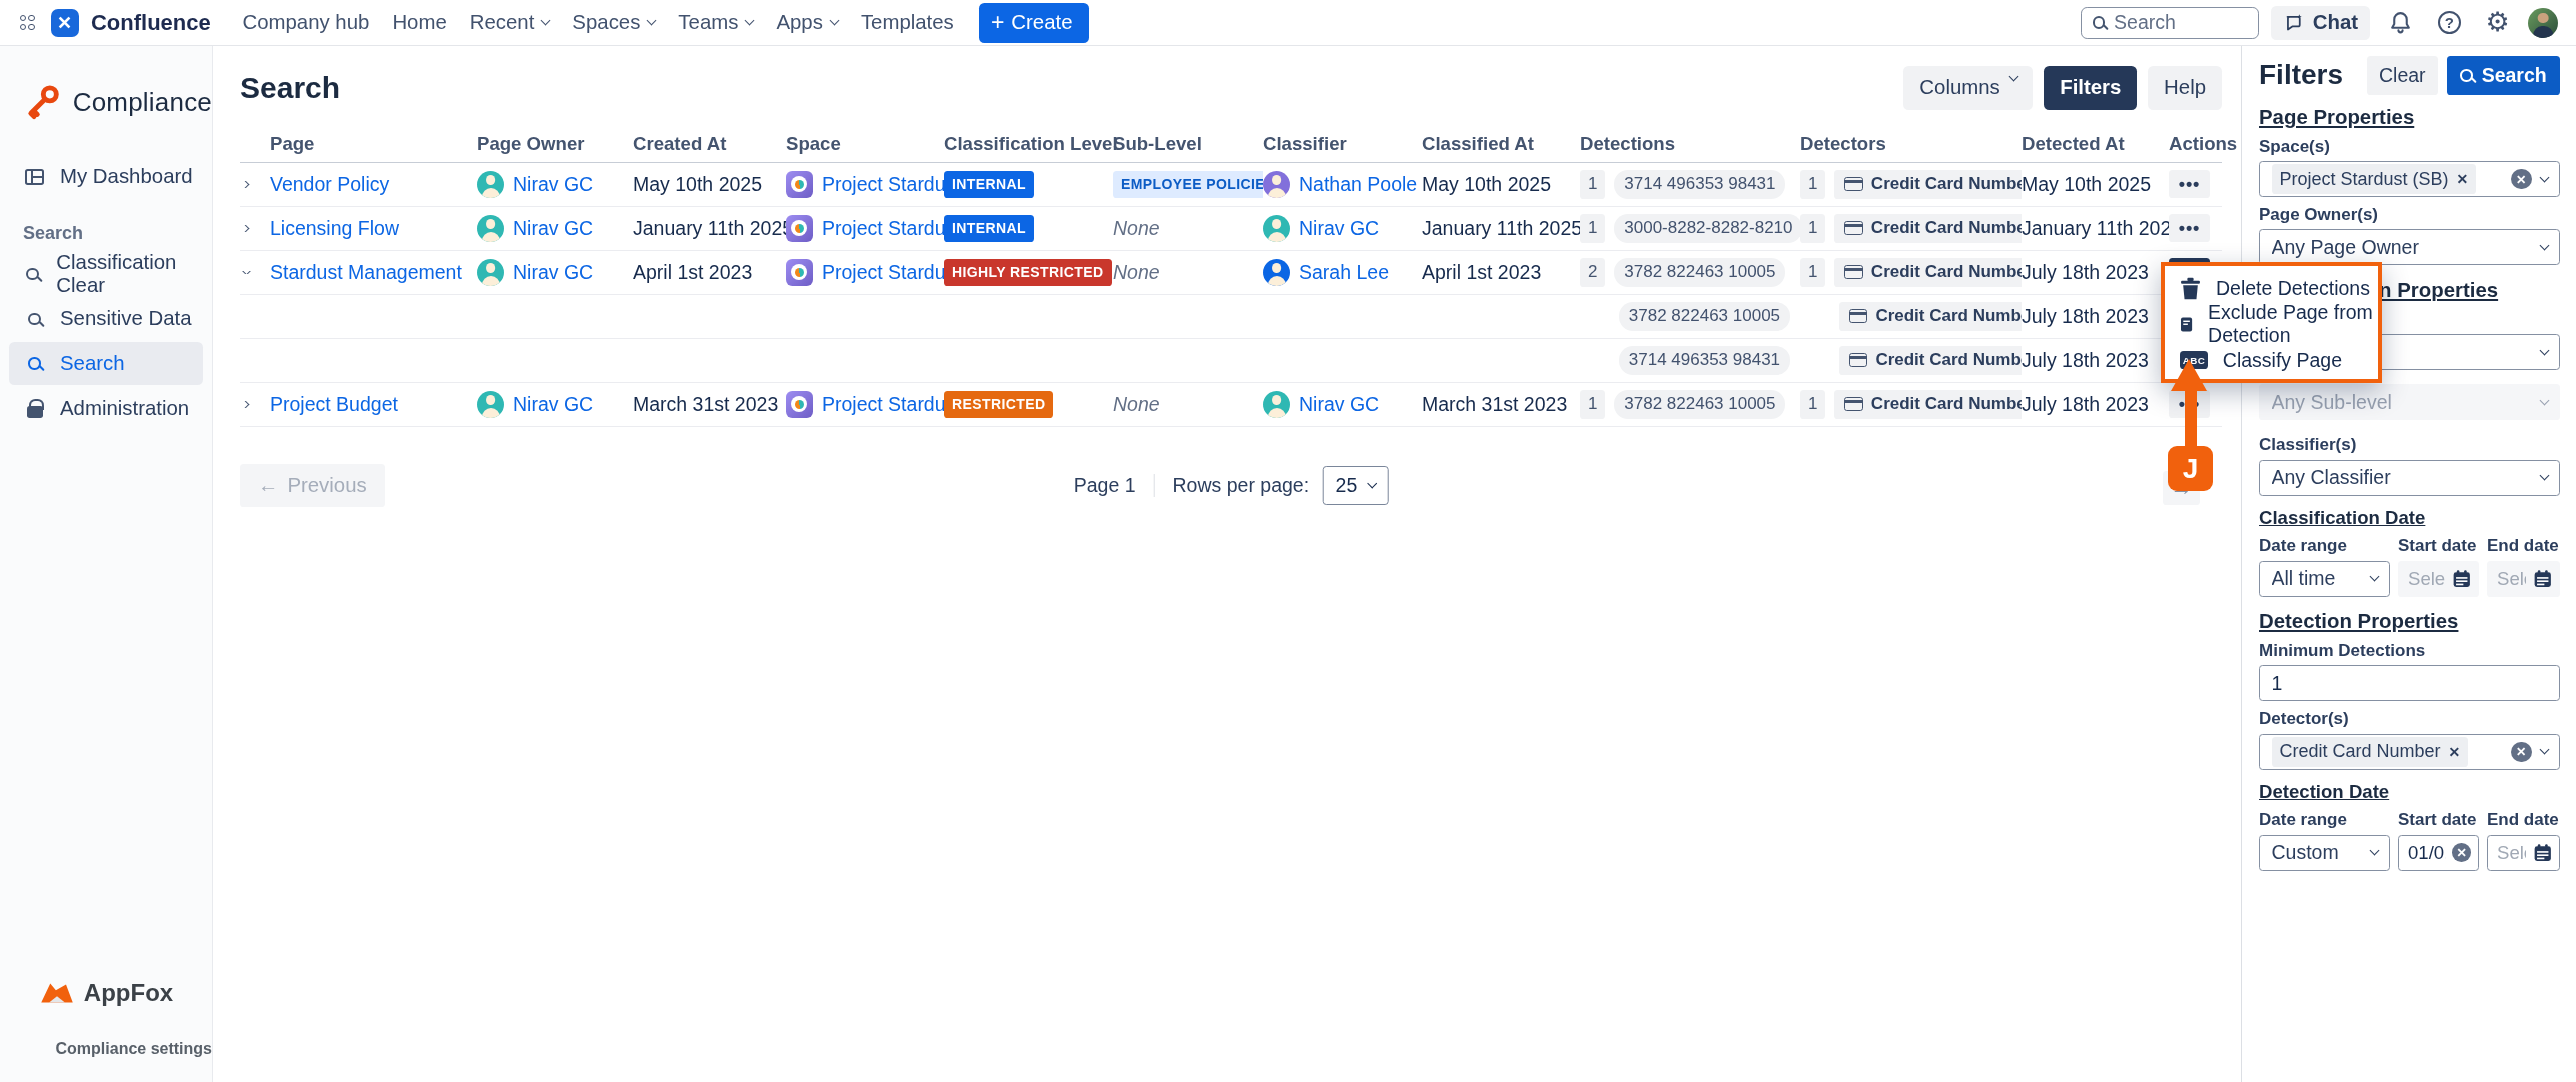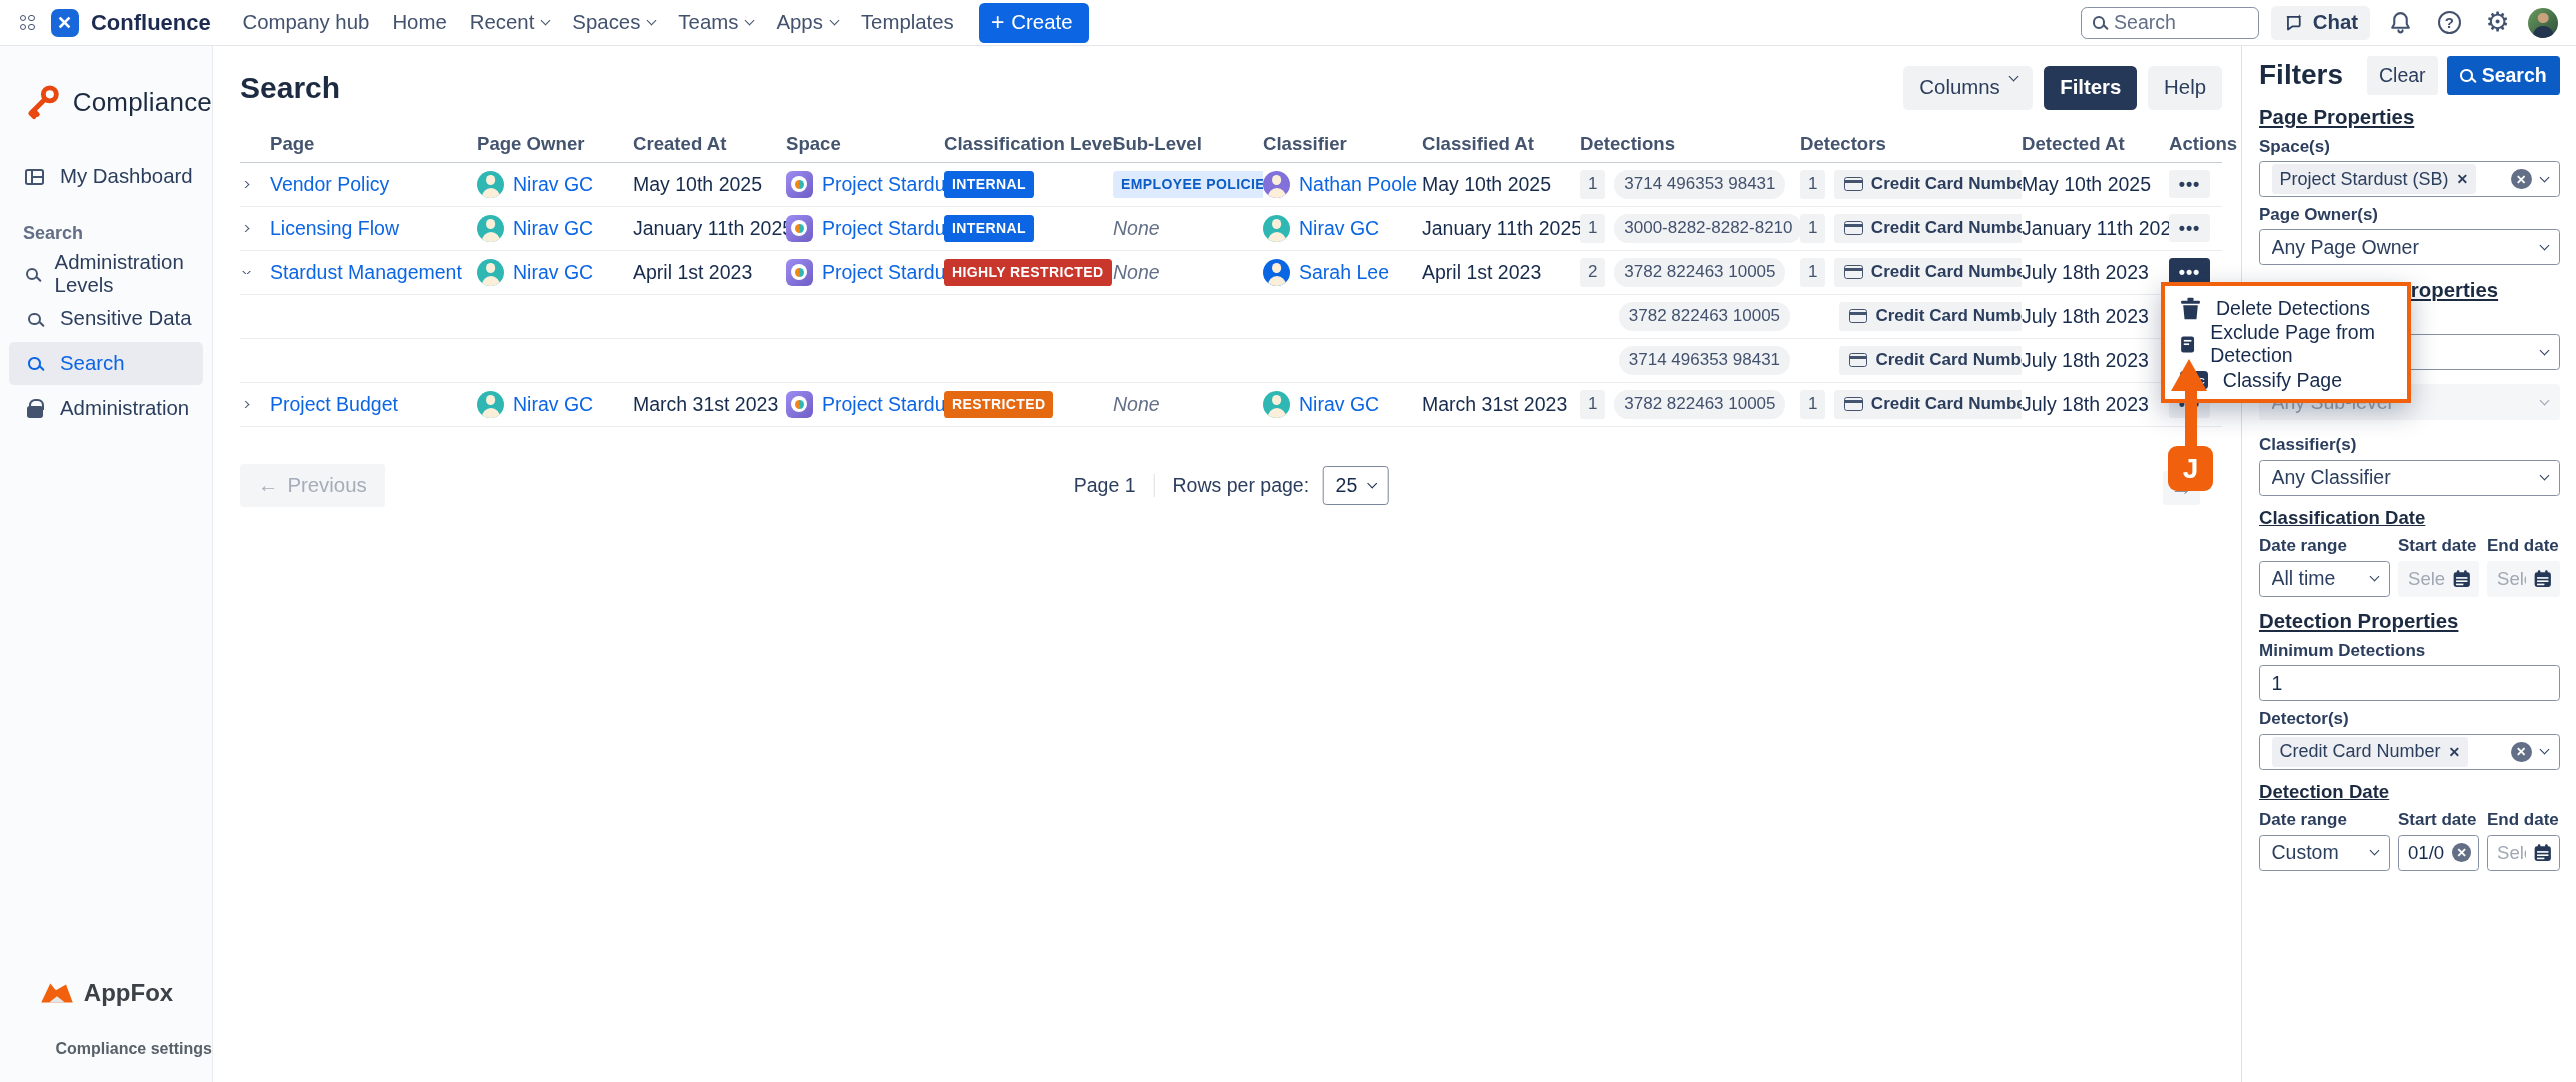--- a/index.html
+++ b/index.html
@@ -123,21 +123,21 @@
   .dategrid .f-label { margin-top:3.6px; }
   .dinput { border:1.8px solid #8590A2; border-radius:3.6px; height:36px; display:flex; align-items:center; gap:6.2px; padding:0 7px 0 9px; margin-top:4.4px; background:#fff; overflow:hidden; }
   .dinput .val { font-size:18.6px; color:#172B4D; overflow:hidden; white-space:nowrap; }
   .dinput.placeholder .val { color:#A0A8B4; }
   .dinput.disabled { background:#F5F6F8; border-color:transparent; }
   .dinput .clear-x { width:18.6px; height:18.6px; }
   .mininput { width:100%; border:1.8px solid #8590A2; border-radius:3.6px; height:36px; font-size:19.5px; color:#172B4D; padding:0 11.5px; margin-top:4.4px; font-family:inherit; outline:none; }
   .cal { flex:none; }
 
   
-  .ctx-box { position:absolute; left:2161px; top:282px; width:250px; height:121px; border:4.4px solid #F1610D; background:#fff; box-shadow:0 9px 25px rgba(9,30,66,.3); z-index:30; padding-top:4.4px; }
+  .ctx-box { position:absolute; left:2161px; top:262px; width:221px; height:121px; border:4.4px solid #F1610D; background:#fff; box-shadow:0 9px 25px rgba(9,30,66,.3); z-index:30; padding-top:4.4px; }
   .ctx-item { display:flex; align-items:center; gap:15px; height:36px; padding-left:15px; font-size:19.5px; color:#172B4D; cursor:pointer; }
   .abc-ico { background:#253858; color:#fff; font-size:9.8px; font-weight:bold; border-radius:3.6px; padding:3.6px 2.7px; letter-spacing:0.4px; }
   .marker-arrow-shaft { position:absolute; left:2185px; top:389px; width:11.5px; height:62px; background:#F1610D; z-index:31; }
   .marker-arrow-head { position:absolute; left:2171px; top:359px; width:0; height:0; border-left:18.6px solid transparent; border-right:18.6px solid transparent; border-bottom:32px solid #F1610D; z-index:31; }
   .marker-j { position:absolute; left:2168px; top:446px; width:45px; height:45px; background:#F1610D; border-radius:9px; color:#fff; font-size:28px; font-weight:bold; display:flex; align-items:center; justify-content:center; z-index:32; }
 </style>
 </head>
 <body>
 
 <div class="topnav">
@@ -217,21 +217,21 @@
     <span class="ic">
         <span class="dash-ico"></span>
       </span>
     <span>My Dashboard</span>
   </div>
   <div class="side-section">Search</div>
   <div class="side-item">
     <span class="ic">
         <span class="mag"></span>
       </span>
-    <span>Administration Levels</span>
+    <span>Classification Clear</span>
   </div>
   <div class="side-item">
     <span class="ic">
         <span class="mag"></span>
       </span>
     <span>Sensitive Data</span>
   </div>
   <div class="side-item active">
     <span class="ic">
         <span class="mag"></span>

